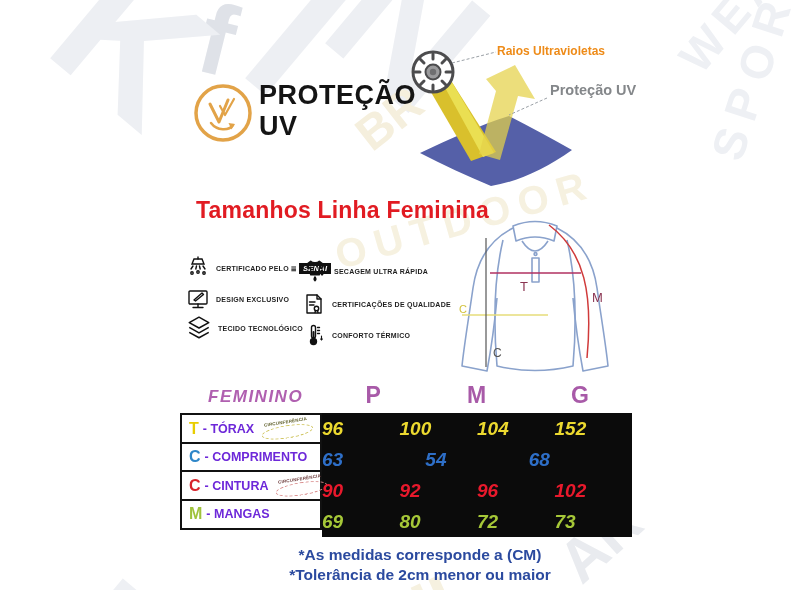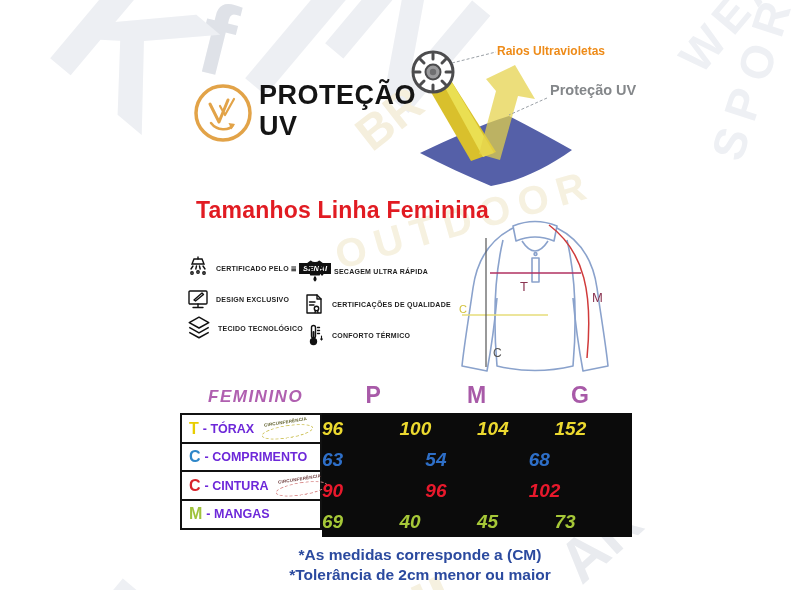--- a/index.html
+++ b/index.html
@@ -262,27 +262,28 @@
         <span class="st-vcell v-yellow">104</span>
         <span class="st-vcell v-yellow">152</span>
       </div>
       <div class="st-vrow">
         <span class="st-vcell v-blue">63</span>
         <span class="st-vcell v-blue">54</span>
         <span class="st-vcell v-blue">68</span>
       </div>
       <div class="st-vrow">
         <span class="st-vcell v-red">90</span>
+        <span class="st-vcell v-red">92</span>
         <span class="st-vcell v-red">96</span>
         <span class="st-vcell v-red">102</span>
       </div>
       <div class="st-vrow">
         <span class="st-vcell v-green">69</span>
-        <span class="st-vcell v-green">40</span>
-        <span class="st-vcell v-green">45</span>
+        <span class="st-vcell v-green">80</span>
+        <span class="st-vcell v-green">72</span>
         <span class="st-vcell v-green">73</span>
       </div>
     </div>
   </div>
 </div>
 
 <div class="layer footnotes">
   <div>*As medidas corresponde a (CM)</div>
   <div>*Tolerância de 2cm menor ou maior</div>
 </div>

